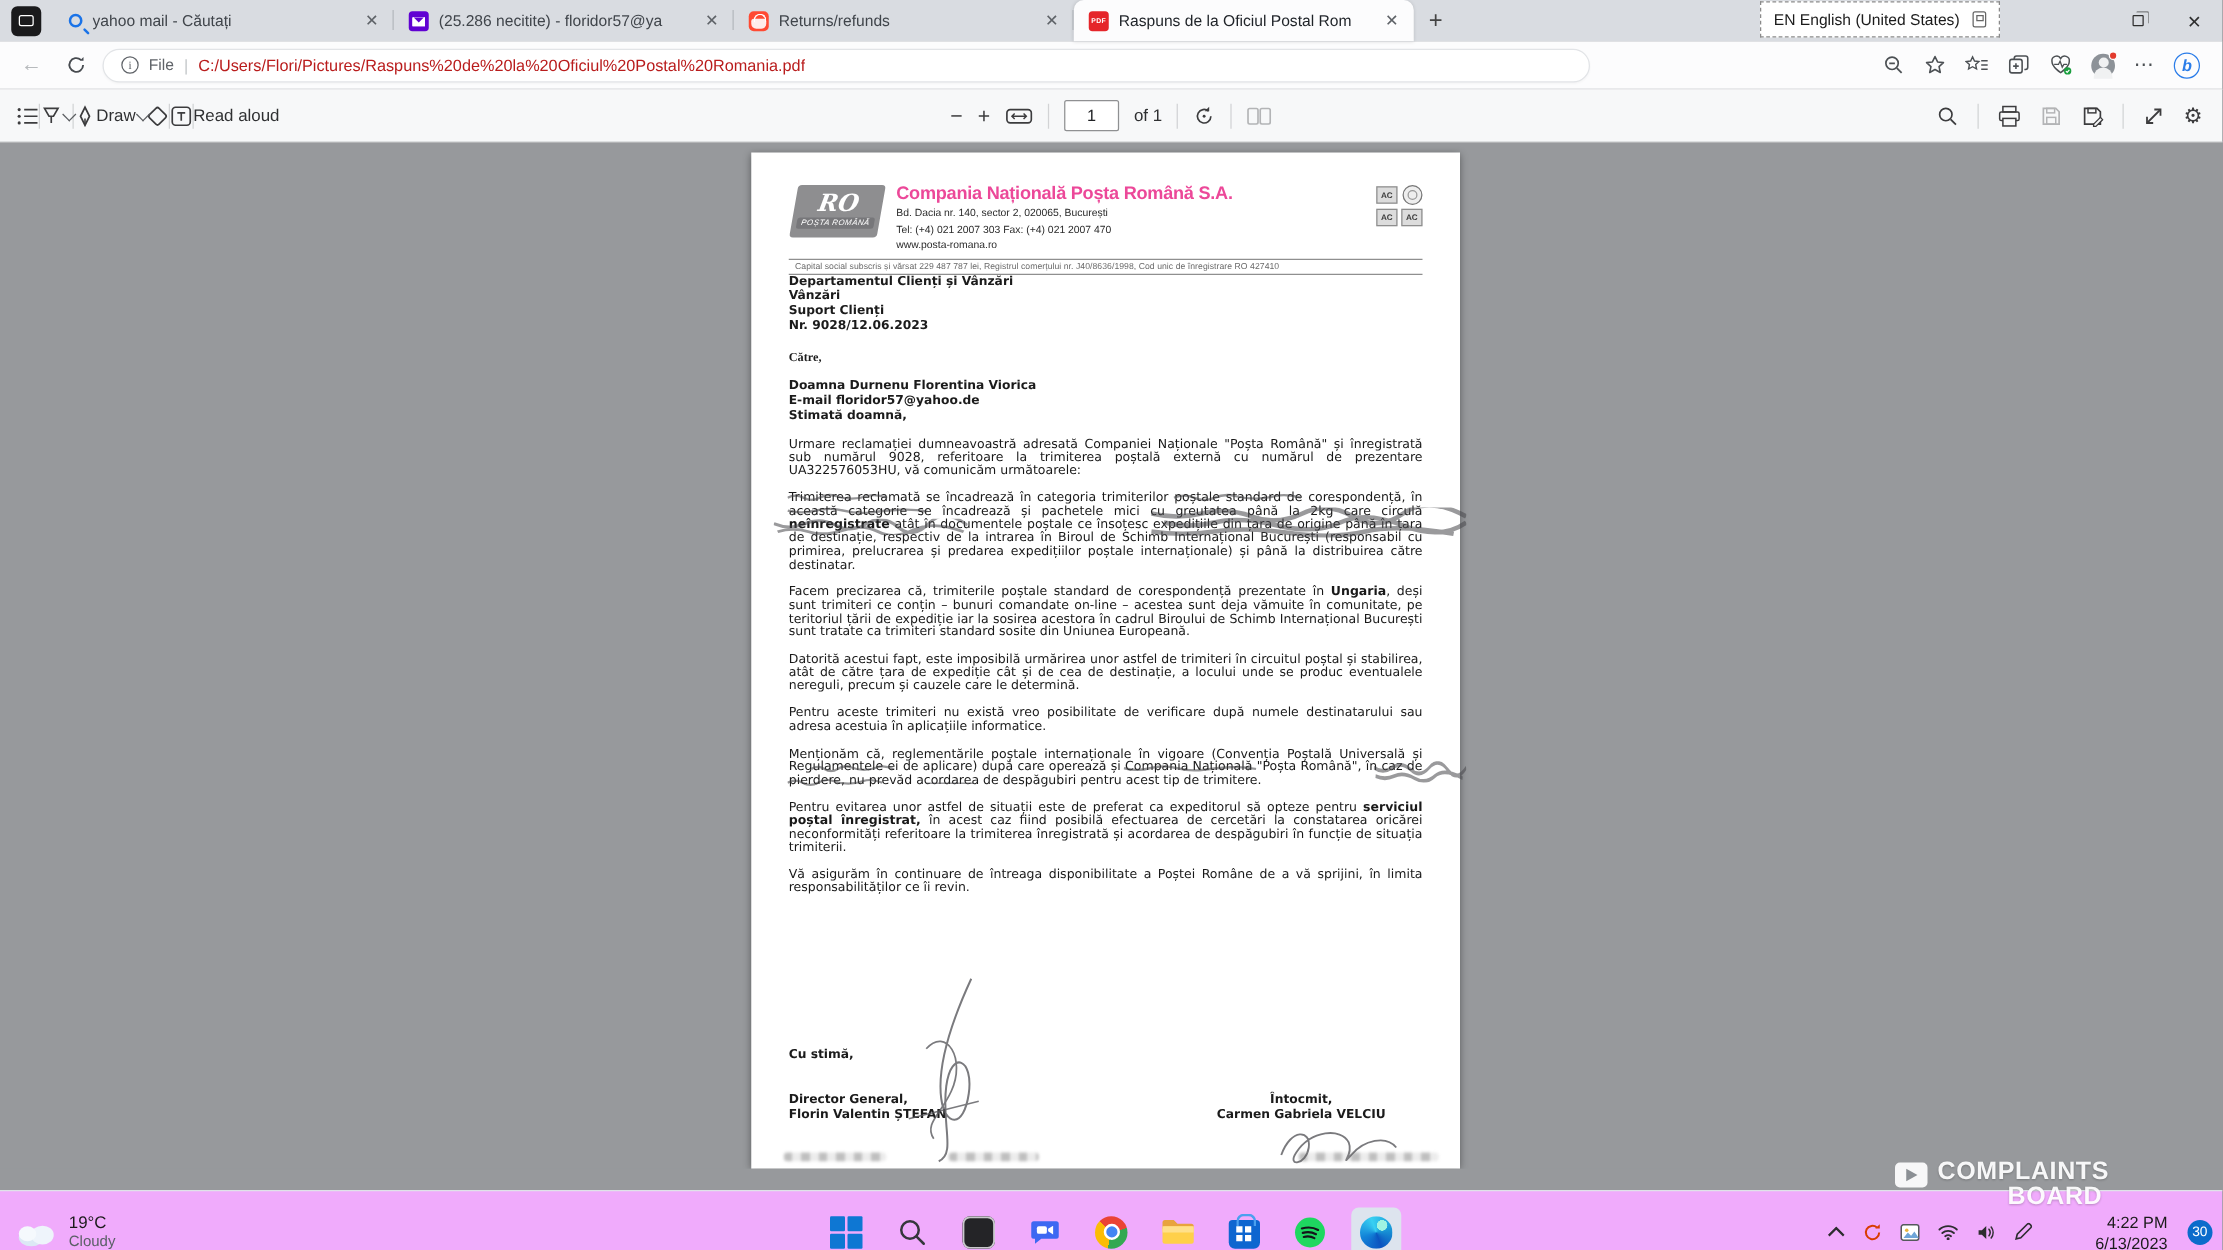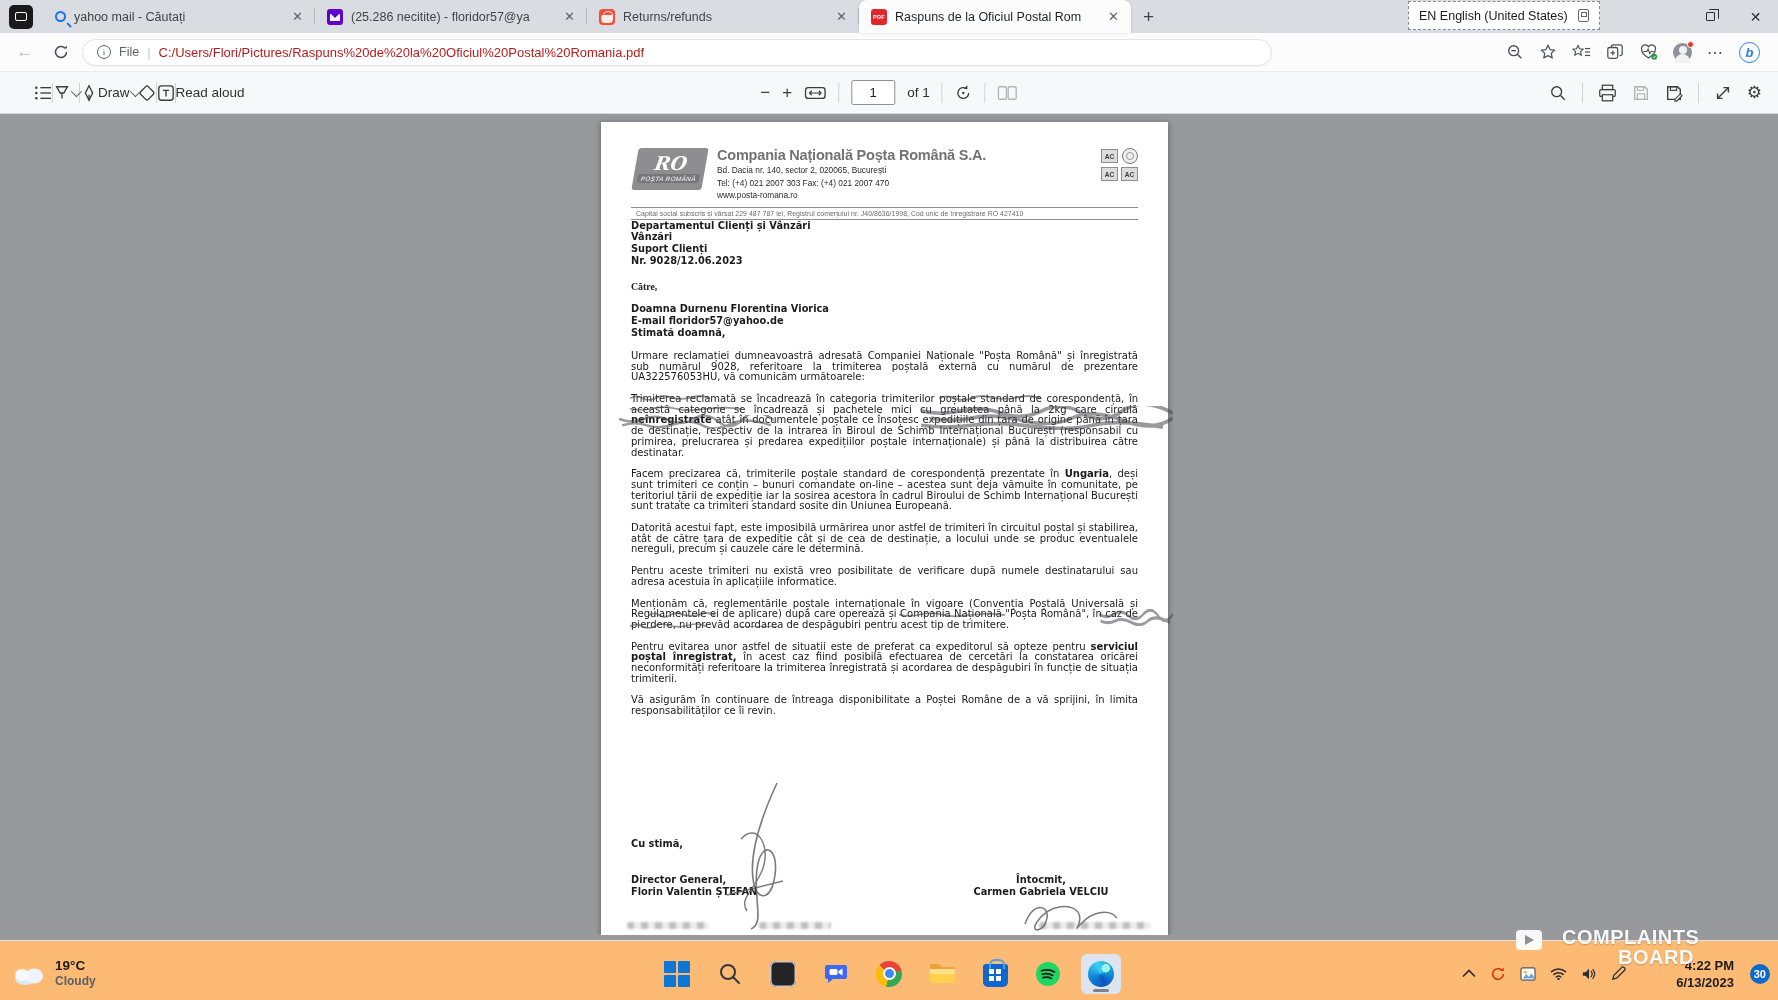--- a/index.html
+++ b/index.html
@@ -67,21 +67,21 @@
   .avatar{width:19px;height:19px;border-radius:50%;background:#8d9298;position:relative;overflow:visible;}
   .avatar::before{content:"";position:absolute;left:5.5px;top:3px;width:8px;height:8px;border-radius:50%;background:#f0f1f2;}
   .avatar::after{content:"";position:absolute;left:2px;top:11px;width:15px;height:9px;border-radius:8px 8px 0 0;background:#f0f1f2;}
   .avatar .dot{position:absolute;right:-2px;top:-2px;width:7px;height:7px;border-radius:50%;background:#e33b2e;border:1px solid #fff;}
   .bing{width:21px;height:21px;border-radius:50%;border:1.6px solid #2b7de9;color:#2b7de9;
     display:flex;align-items:center;justify-content:center;font-weight:bold;font-size:13px;font-style:italic;}
 
   
   .pdfbar{height:43px;background:#f7f8f9;border-top:1px solid #ececee;border-bottom:1px solid #d5d6d8;
     display:flex;align-items:center;position:relative;color:#3c3c3e;}
-  .pb-group{display:flex;align-items:center;gap:0;padding:0 34px;}
+  .pb-group{display:flex;align-items:center;gap:0;padding:0 13px;}
   .pb-center{position:absolute;left:50%;transform:translateX(-50%);display:flex;align-items:center;gap:12px;}
   .pb-right{position:absolute;right:0;display:flex;align-items:center;gap:15px;padding:0 16px;}
   .vsep{width:1px;height:20px;background:#d2d3d5;}
   .pb-label{font-size:13.5px;color:#2f3032;}
   .pb-glyph{font-size:17px;}
   .pageinput{width:44px;height:25px;border:1px solid #8f9092;border-radius:2px;text-align:center;font-size:13px;
     background:#fff;color:#202124;font-family:"Liberation Sans",sans-serif;}
   .muted{color:#b3b4b6;}
   .chev{display:inline-block;width:8px;height:8px;border-right:1.4px solid #5a5d60;border-bottom:1.4px solid #5a5d60;
     transform:rotate(45deg) translateY(-2px);}
@@ -90,21 +90,21 @@
   .viewer{position:relative;height:821px;background:#97999c;overflow:hidden;}
   .page{position:absolute;left:601px;top:8px;width:567px;height:813px;background:#fff;
     box-shadow:0 1px 6px rgba(0,0,0,.4);padding:26px 30px 0;color:#1c1c1c;}
   .lh{display:flex;align-items:flex-start;}
   .lh-logo{width:70px;height:42px;background:#8e8e90;transform:skewX(-10deg);border-radius:3px;
     display:flex;flex-direction:column;align-items:center;justify-content:center;color:#fff;flex:none;margin-left:4px;}
   .lh-logo .ro{font-family:"DejaVu Serif",serif;font-style:italic;font-weight:bold;font-size:19px;line-height:17px;}
   .lh-logo .brand{font-size:6.3px;font-style:italic;letter-spacing:.4px;background:#77777a;
     padding:1px 4px;border-radius:2px;margin-top:2px;white-space:nowrap;}
   .lh-co{margin-left:12px;}
-  .lh-co .name{font-size:14.5px;font-weight:800;letter-spacing:-.2px;color:#737373;line-height:15px;}
+  .lh-co .name{font-size:14.5px;font-weight:800;letter-spacing:-.2px;color:#ec4899;line-height:15px;}
   .lh-co .sub{font-size:8.3px;color:#2a2a2a;line-height:10.5px;margin-top:2px;}
   .lh-badges{margin-left:auto;display:grid;grid-template-columns:auto auto;gap:3px;align-items:center;justify-items:center;}
   .bdg{width:17px;height:14px;background:#dcdcdc;border:1px solid #8e8e8e;font-size:6.5px;font-weight:bold;
     color:#3a3a3a;display:flex;align-items:center;justify-content:center;}
   .bdg-circ{width:16px;height:16px;border:1.4px solid #777;border-radius:50%;position:relative;background:#eee;}
   .bdg-circ::after{content:"";position:absolute;inset:3px;border:1px solid #999;border-radius:50%;}
   .capital{margin-top:6px;border-top:1.5px solid #8f8f8f;border-bottom:1.5px solid #8f8f8f;
     font-size:6.9px;color:#6a6a6a;padding:2px 5px;white-space:nowrap;letter-spacing:.05px;}
   .blk{font-family:"DejaVu Sans",sans-serif;font-weight:bold;font-size:9.8px;line-height:11.8px;color:#1b1b1b;}
   .mt1{} .mt2{margin-top:14px;font-family:Liberation Serif, serif;} .mt3{margin-top:11px;}
@@ -114,22 +114,22 @@
   .closing{position:absolute;left:30px;top:716px;}
   .closing .c1{margin-bottom:24px;}
   .prepared{position:absolute;left:330px;top:752px;width:220px;text-align:center;}
   .sig{position:absolute;opacity:.8;}
   .scrib{position:absolute;opacity:.55;}
   .scrib svg{display:block;width:100%;height:100%;}
   .smudge{position:absolute;height:7px;border-radius:3px;filter:blur(1.2px);
     background:repeating-linear-gradient(90deg,rgba(95,95,95,.40) 0 7px,rgba(150,150,150,.18) 7px 14px);}
 
   
-  .taskbar{position:absolute;left:0;bottom:0;width:1778px;height:60px;background:#fdba74;
-    border-top:1px solid #dfe3e8;z-index:50;font-weight:bold;}
+  .taskbar{position:absolute;left:0;bottom:0;width:1778px;height:48px;background:#f0abfc;
+    border-top:1px solid #dfe3e8;z-index:50;}
   .weather{position:absolute;left:12px;top:0;height:65px;display:flex;align-items:center;gap:9px;cursor:pointer;}
   .weather .t{font-size:13.5px;color:#1a1a1a;line-height:16px;}
   .weather .c{font-size:12px;color:#5a5f66;line-height:15px;}
   .tb-center{position:absolute;left:50%;top:0;transform:translateX(-50%);height:65px;display:flex;align-items:center;gap:13px;}
   .tb-ic{width:40px;height:40px;border-radius:6px;display:flex;align-items:center;justify-content:center;
     position:relative;cursor:pointer;}
   .tb-ic.active{background:#dde4ee;}
   .tb-ic.active::after{content:"";position:absolute;bottom:2px;left:12px;width:16px;height:3px;border-radius:2px;background:#7c828a;}
   .ic-start{display:grid;grid-template-columns:12px 12px;grid-template-rows:12px 12px;gap:2px;}
   .ic-start span{background:#0e77d3;border-radius:1px;}
@@ -145,21 +145,21 @@
   .ic-edge{width:26px;height:26px;border-radius:50%;
     background:radial-gradient(circle at 68% 28%,#9ff3e2 0 16%,rgba(0,0,0,0) 17%),
     conic-gradient(from 160deg,#0b54c0,#1283d8,#38d0f2,#1a9bd8,#0b54c0);}
   .tray{position:absolute;right:152px;top:0;height:65px;display:flex;align-items:center;gap:14px;color:#2d2d2f;}
   .clock{position:absolute;right:44px;top:0;height:65px;display:flex;flex-direction:column;justify-content:center;
     text-align:right;font-size:13px;color:#1b1b1b;line-height:17px;cursor:pointer;}
   .nbadge{position:absolute;right:8px;top:23px;min-width:20px;height:20px;border-radius:10px;background:#0b6bcb;
     color:#fff;font-size:11px;display:flex;align-items:center;justify-content:center;padding:0 4px;cursor:pointer;}
 
   
-  .watermark{position:absolute;left:1516px;top:927px;z-index:60;display:flex;gap:20px;color:#fff;opacity:.93;
+  .watermark{position:absolute;left:1516px;top:927px;z-index:60;display:flex;gap:8px;color:#fff;opacity:.93;
     text-shadow:0 1px 2px rgba(0,0,0,.25);pointer-events:none;}
   .wm-ic{width:26px;height:20px;background:#fff;border-radius:4px;position:relative;margin-top:3px;}
   .wm-ic::after{content:"";position:absolute;left:9px;top:5px;border-left:9px solid #8b8f94;
     border-top:5px solid transparent;border-bottom:5px solid transparent;}
   .wm-txt .l1{font-size:20px;font-weight:800;letter-spacing:.5px;line-height:20px;}
   .wm-txt .l2{font-size:20px;font-weight:800;letter-spacing:.5px;line-height:20px;margin-left:56px;}
 </style>
 </head>
 <body>
 

